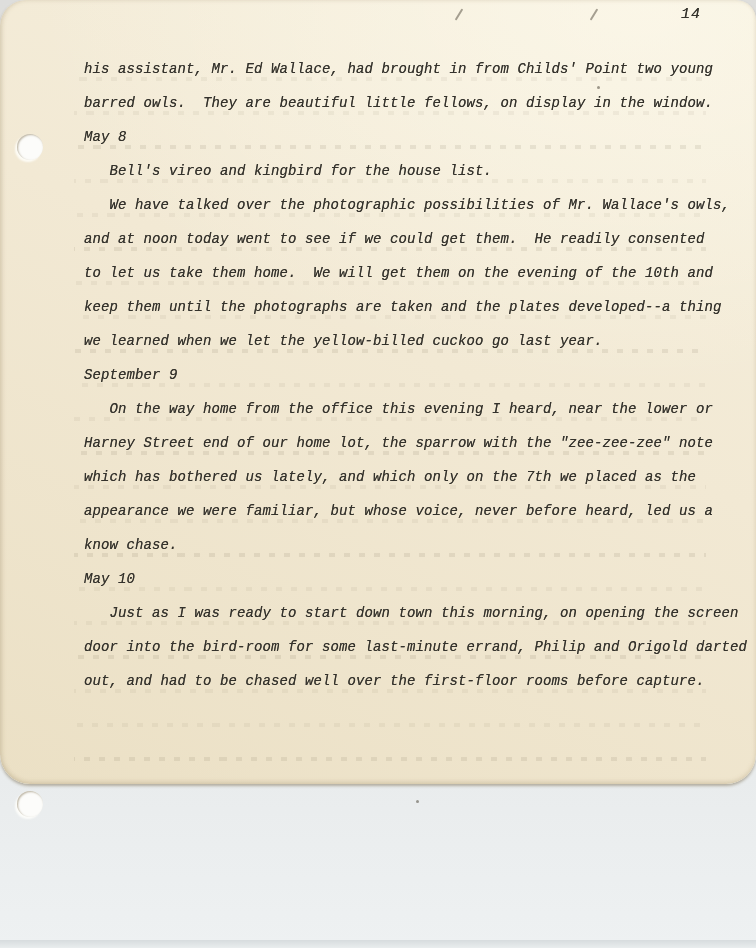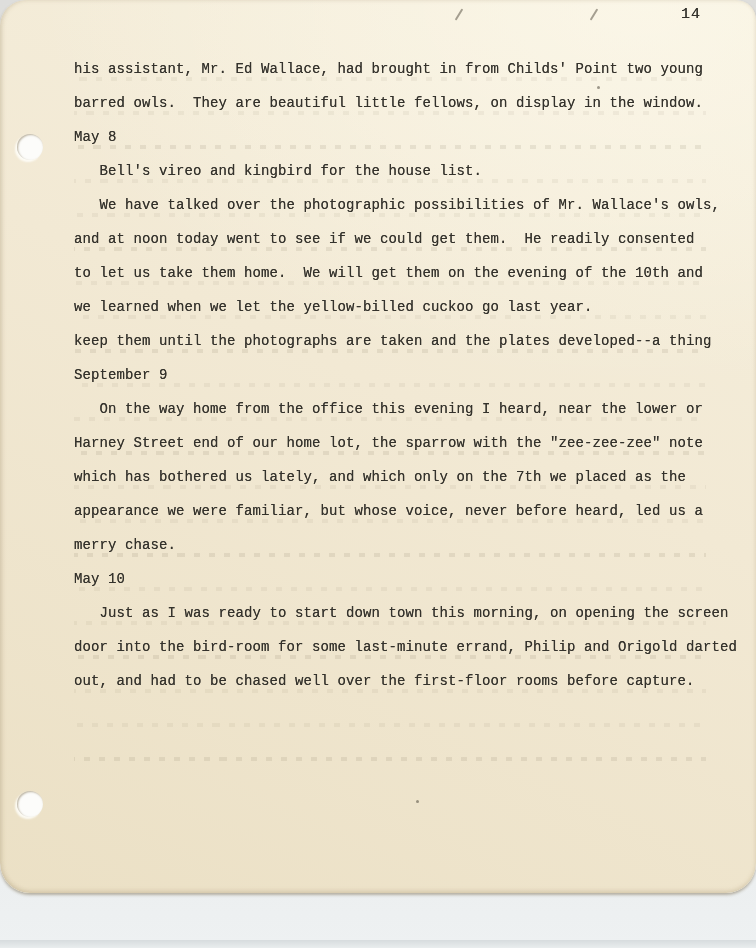--- a/index.html
+++ b/index.html
@@ -17,42 +17,43 @@
   }
   
   .scan::after {
     content: "";
     position: absolute; left: 0; right: 0; bottom: 0; height: 8px;
     background: linear-gradient(180deg, #d7dcde 0%, #e9edee 100%);
   }
   .page {
     position: absolute;
     left: 0; top: 0;
-    width: 756px; height: 893px;
+    width: 756px; height: 784px;
     background:
       radial-gradient(1100px 700px at 85% 0%, rgba(255,252,240,0.55) 0%, rgba(255,252,240,0) 55%),
       linear-gradient(205deg, #f6f0de 0%, #f2e9d4 45%, #ebe0c5 100%);
     border-radius: 26px 20px 30px 30px;
     box-shadow:
       0 2px 3px rgba(110, 95, 65, 0.45),
       inset 2px 0 4px rgba(160, 145, 110, 0.25),
       inset 0 -2px 4px rgba(170, 150, 115, 0.25);
     z-index: 1;
+    font-style: italic;
   }
   .page-number {
     position: absolute;
     left: 681px; top: 6px;
     font-size: 15px;
     letter-spacing: 1px;
     color: #34322c;
     text-shadow: 0 0 0.6px rgba(52,50,44,0.85);
   }
   .text-block {
     position: absolute;
-    left: 74px; top: 52px;
+    left: 84px; top: 52px;
     width: 670px;
     font-size: 14px;
     line-height: 34px;
     letter-spacing: 0.1px;
     color: #34322c;
     text-shadow: 0 0 0.6px rgba(52,50,44,0.8);
   }
   .text-line {
     white-space: pre;
     height: 34px;
@@ -136,28 +137,28 @@
       </div>
 
     <div class="text-block" id="text-block">
         <div class="text-line">his assistant, Mr. Ed Wallace, had brought in from Childs' Point two young</div>
         <div class="text-line">barred owls.  They are beautiful little fellows, on display in the window.</div>
         <div class="text-line">May 8</div>
         <div class="text-line">   Bell's vireo and kingbird for the house list.</div>
         <div class="text-line">   We have talked over the photographic possibilities of Mr. Wallace's owls,</div>
         <div class="text-line">and at noon today went to see if we could get them.  He readily consented</div>
         <div class="text-line">to let us take them home.  We will get them on the evening of the 10th and</div>
+        <div class="text-line">keep them until the photographs are taken and the plates developed--a thing</div>
         <div class="text-line">we learned when we let the yellow-billed cuckoo go last year.</div>
-        <div class="text-line">keep them until the photographs are taken and the plates developed--a thing</div>
         <div class="text-line">September 9</div>
         <div class="text-line">   On the way home from the office this evening I heard, near the lower or</div>
         <div class="text-line">Harney Street end of our home lot, the sparrow with the "zee-zee-zee" note</div>
         <div class="text-line">which has bothered us lately, and which only on the 7th we placed as the</div>
         <div class="text-line">appearance we were familiar, but whose voice, never before heard, led us a</div>
-        <div class="text-line">merry chase.</div>
+        <div class="text-line">know chase.</div>
         <div class="text-line">May 10</div>
         <div class="text-line">   Just as I was ready to start down town this morning, on opening the screen</div>
         <div class="text-line">door into the bird-room for some last-minute errand, Philip and Origold darted</div>
         <div class="text-line">out, and had to be chased well over the first-floor rooms before capture.</div>
       </div>
 
     <div class="hole hole-top"></div>
     <div class="hole hole-bottom"></div>
   </div>
 </div>

